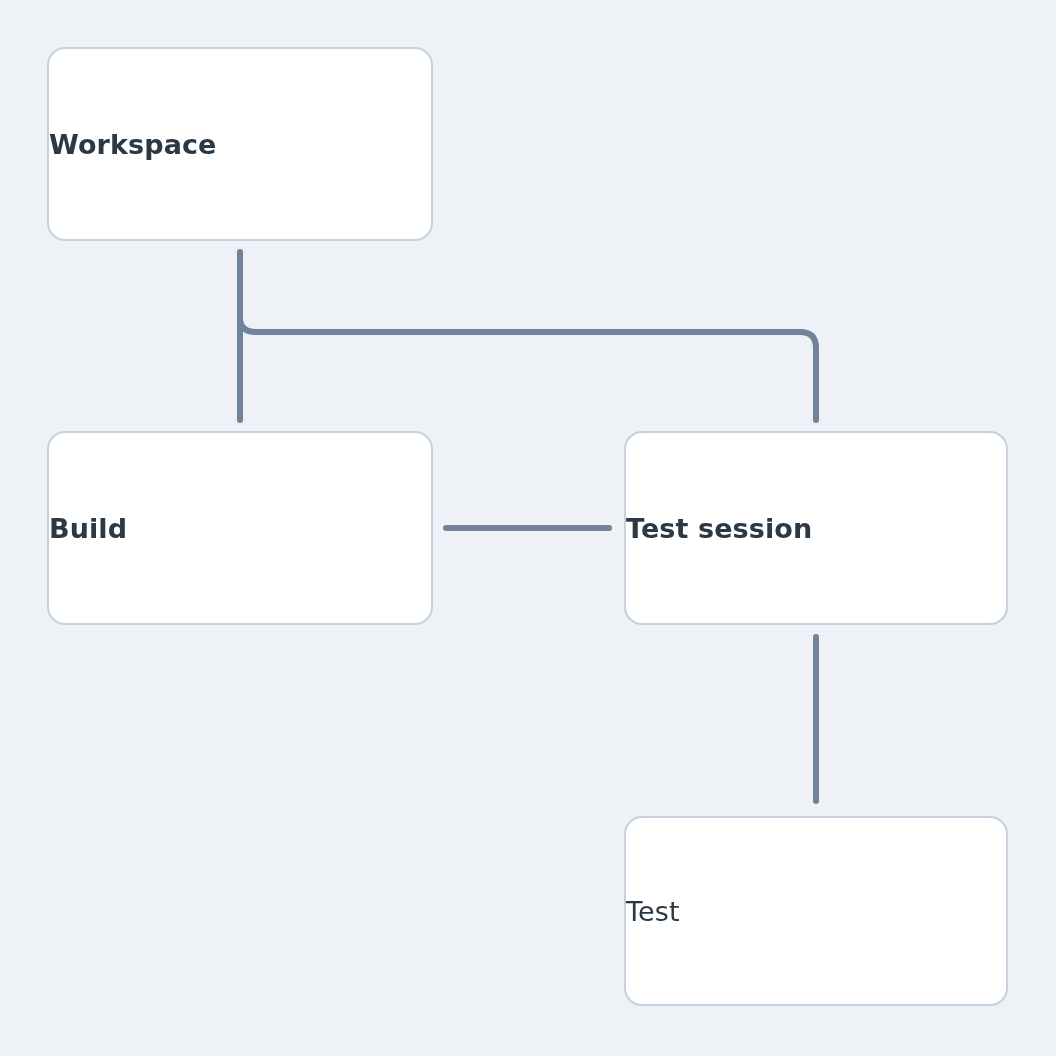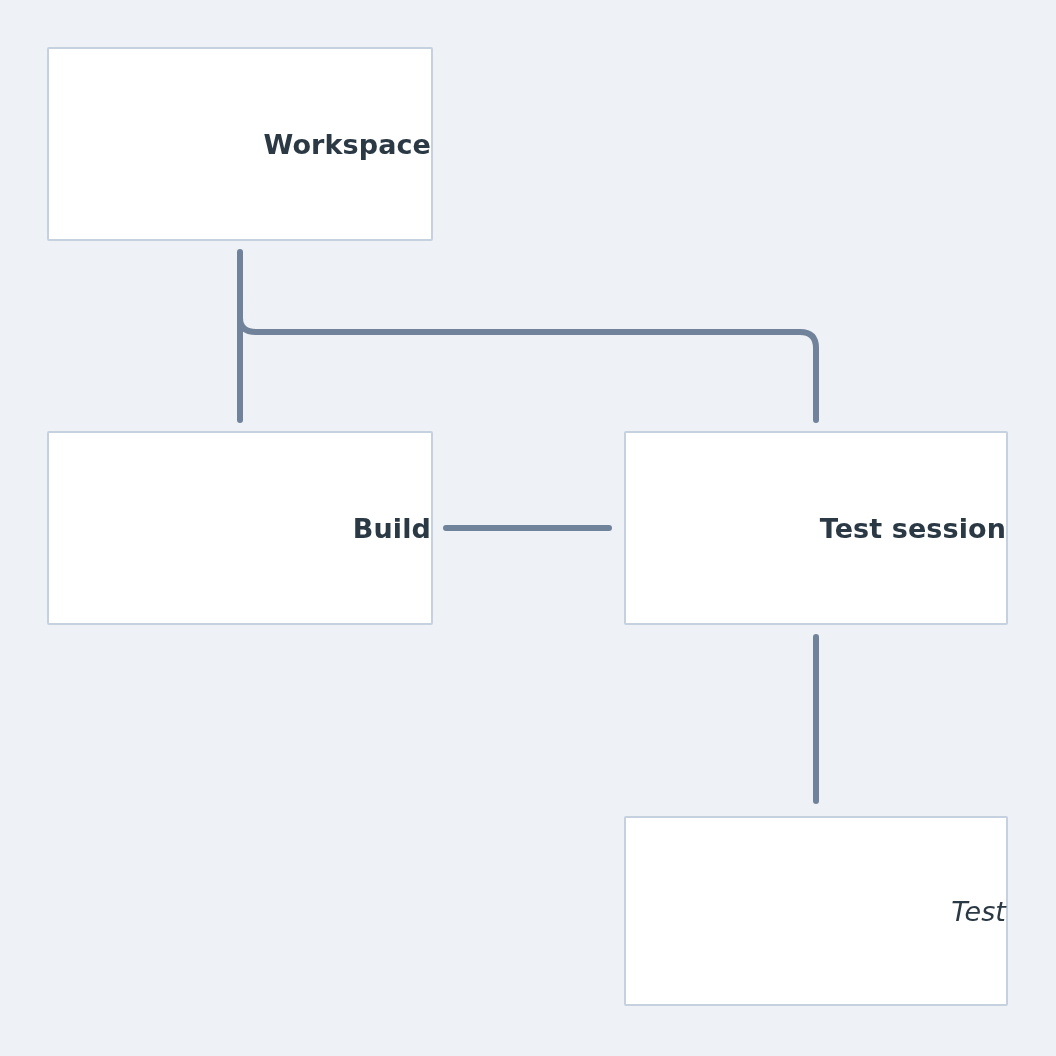--- a/index.html
+++ b/index.html
@@ -25,39 +25,38 @@
     top: 0;
     width: 1056px;
     height: 1056px;
     pointer-events: none;
   }
   .node {
     position: absolute;
     box-sizing: border-box;
     background: #ffffff;
     border: 2px solid #c5d1de;
-    border-radius: 2px;
+    border-radius: 18px;
     display: flex;
     align-items: center;
-    justify-content: flex-end;
+    justify-content: flex-start;
     z-index: 2;
   }
   .node-label {
     color: #2b3945;
     font-size: 27px;
     line-height: 1;
     letter-spacing: 0.1px;
     white-space: nowrap;
   }
   .node-label.bold {
     font-weight: bold;
   }
   .node-label.normal {
     font-weight: normal;
-    font-style: italic;
   }
   
   #node-workspace    { left: 47px;  top: 47px;  width: 386px; height: 194px; }
   #node-build        { left: 47px;  top: 431px; width: 386px; height: 194px; }
   #node-test-session { left: 624px; top: 431px; width: 384px; height: 194px; }
   #node-test         { left: 624px; top: 816px; width: 384px; height: 190px; }
 </style>
 </head>
 <body>
 

